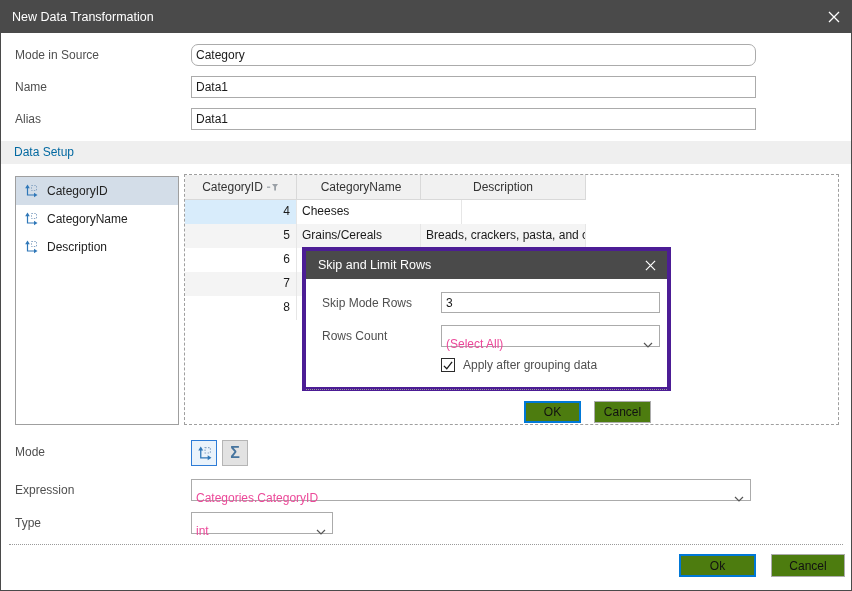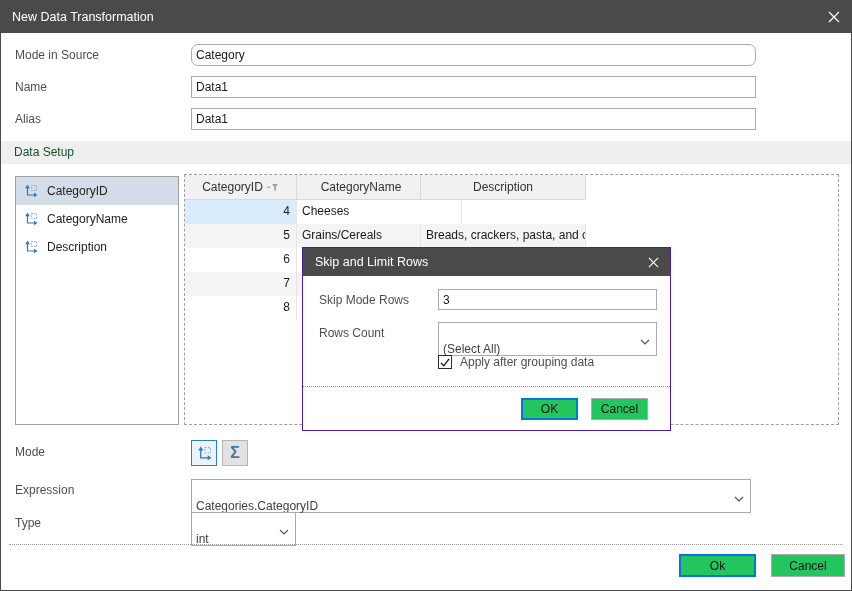--- a/index.html
+++ b/index.html
@@ -31,21 +31,21 @@
     color: #4f4f4f;
   }
   .txt {
     position: absolute; left: 190px; width: 565px; height: 22px;
     border: 1px solid #ababab; background: #fff; color: #1a1a1a;
     font-family: "Liberation Sans", sans-serif; font-size: 12px;
     padding: 0 4px; outline: none;
   }
   .section-bar {
     position: absolute; left: 0; right: 0; top: 140px; height: 23px;
-    background: #efefef; color: #14532d;
+    background: #efefef; color: #0369a1;
     line-height: 23px; padding-left: 13px;
   }
   
   .field-list {
     position: absolute; left: 14px; top: 175px; width: 164px; height: 249px;
     border: 1px solid #9f9f9f; background: #fff; overflow: hidden;
   }
   .field-item {
     height: 28px; display: flex; align-items: center; padding-left: 8px;
     color: #222; cursor: default;
@@ -77,34 +77,34 @@
   
   .mode-btn {
     position: absolute; top: 439px; width: 26px; height: 26px;
     display: flex; align-items: center; justify-content: center; cursor: default;
   }
   .mode-btn.active { border: 1px solid #2e7cd6; background: #eaf3fb; }
   .mode-btn.plain  { border: 1px solid #b5b5b5; background: #e2e2e2; }
   .sigma { color: #46749e; font-size: 16px; font-weight: bold; line-height: 1; }
   .combo {
     position: absolute; height: 22px; border: 1px solid #ababab; background: #fff;
-    line-height: 20px; padding: 16px 4px; color: #404040;
+    line-height: 20px; padding: 8px 4px; color: #ec4899;
   }
   .chev { position: absolute; right: 6px; top: 8px; }
   .dotted-sep { position: absolute; border-top: 1px dotted #9a9a9a; }
   .btn {
-    position: absolute; height: 23px; background: #22c55e; border: 1px solid #acacac;
+    position: absolute; height: 23px; background: #4d7c0f; border: 1px solid #acacac;
     font-family: "Liberation Sans", sans-serif; font-size: 12px; color: #111;
     text-align: center; cursor: default; padding: 0;
   }
   .btn.default { border: 2px solid #0078d7; }
   
   .modal {
-    position: absolute; left: 301px; top: 246px; width: 369px; height: 184px;
-    background: #fff; border: 1px solid #4c1d95; z-index: 10;
+    position: absolute; left: 301px; top: 246px; width: 369px; height: 144px;
+    background: #fff; border: 4px solid #4c1d95; z-index: 10;
   }
   .modal .titlebar { height: 28px; }
   .modal .titlebar .title { margin-left: 12px; }
   .modal .lbl { left: 16px; }
   .checkbox {
     position: absolute; left: 135px; top: 107px; width: 14px; height: 14px;
     border: 1px solid #2b2b2b; background: #fff;
     display: flex; align-items: center; justify-content: center; cursor: default;
   }
 </style>
@@ -224,21 +224,21 @@
   <div class="combo" style="left:190px; top:478px; width:560px">
     <span>Categories.CategoryID</span>
     <span class="chev">
       <svg width="10" height="6" viewBox="0 0 10 6">
           <polyline points="1,1 5,5 9,1" fill="none" stroke="#555" stroke-width="1.2"></polyline>
         </svg>
     </span>
   </div>
 
   <div class="lbl" style="top:511px">Type</div>
-  <div class="combo" style="left:190px; top:511px; width:105px">
+  <div class="combo" style="left:190px; top:511px; width:142px">
     <span>int</span>
     <span class="chev">
       <svg width="10" height="6" viewBox="0 0 10 6">
           <polyline points="1,1 5,5 9,1" fill="none" stroke="#555" stroke-width="1.2"></polyline>
         </svg>
     </span>
   </div>
 
   <div class="dotted-sep" style="left:8px; right:8px; top:543px"></div>
   <button class="btn default" style="left:678px; top:553px; width:77px">Ok</button>

